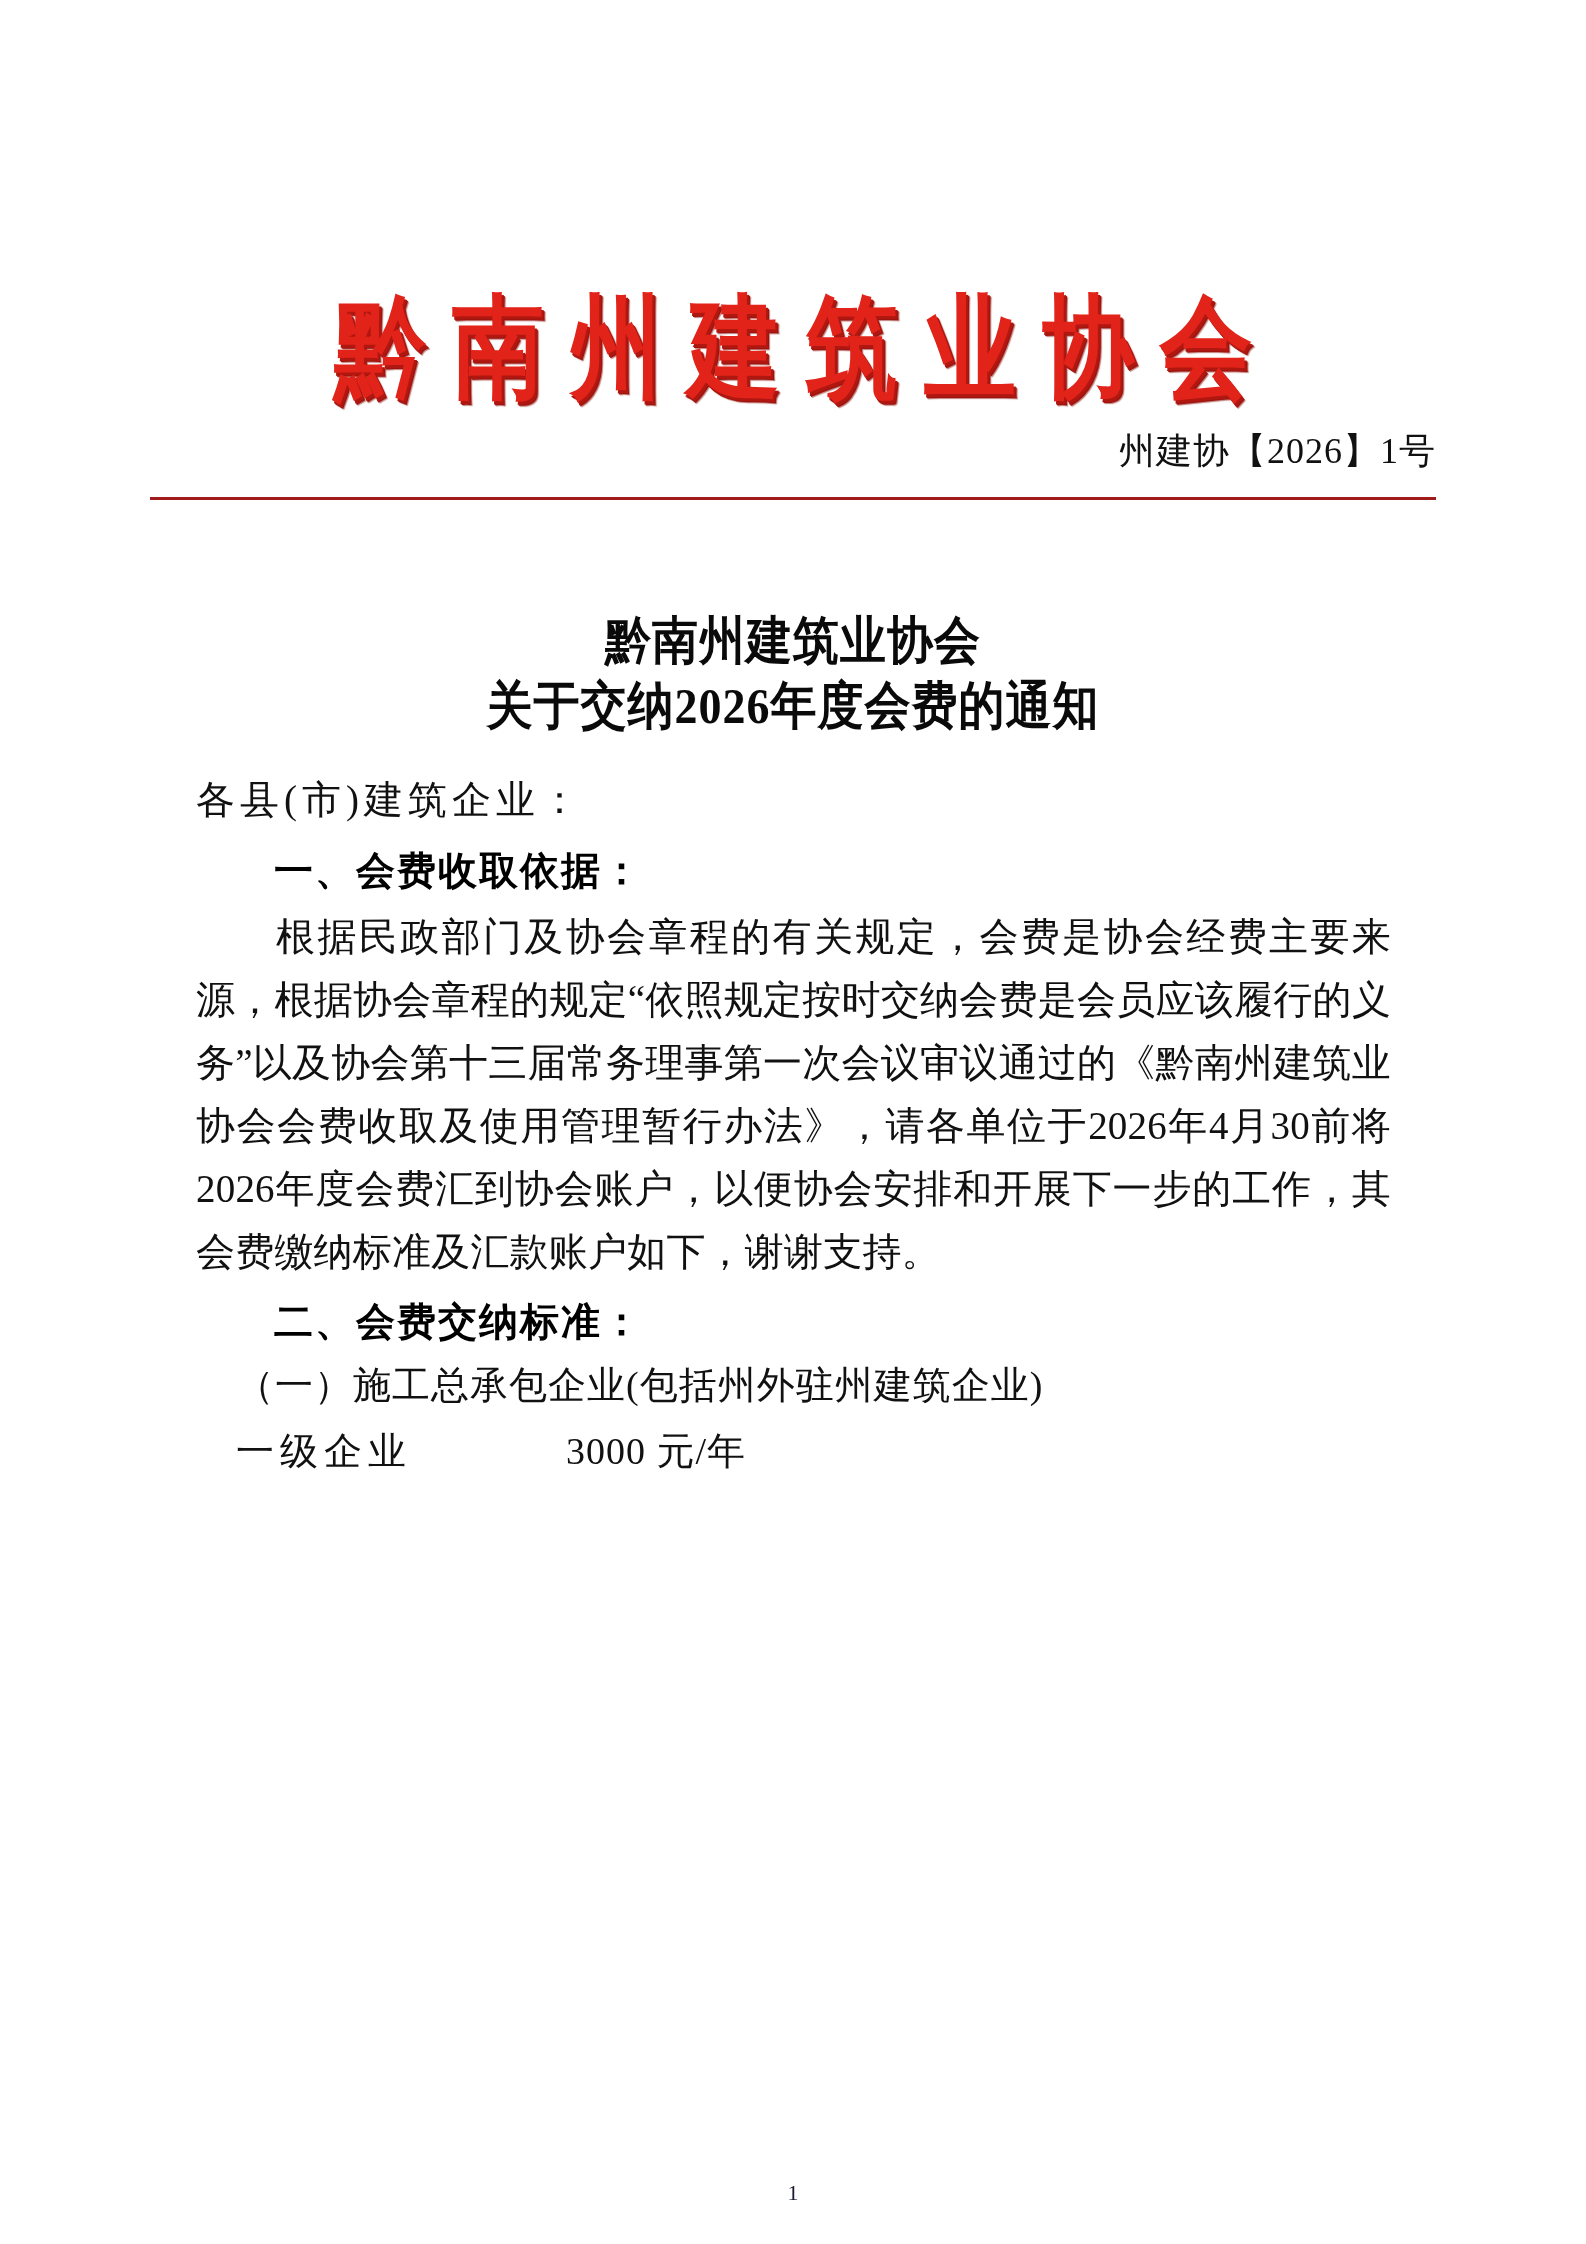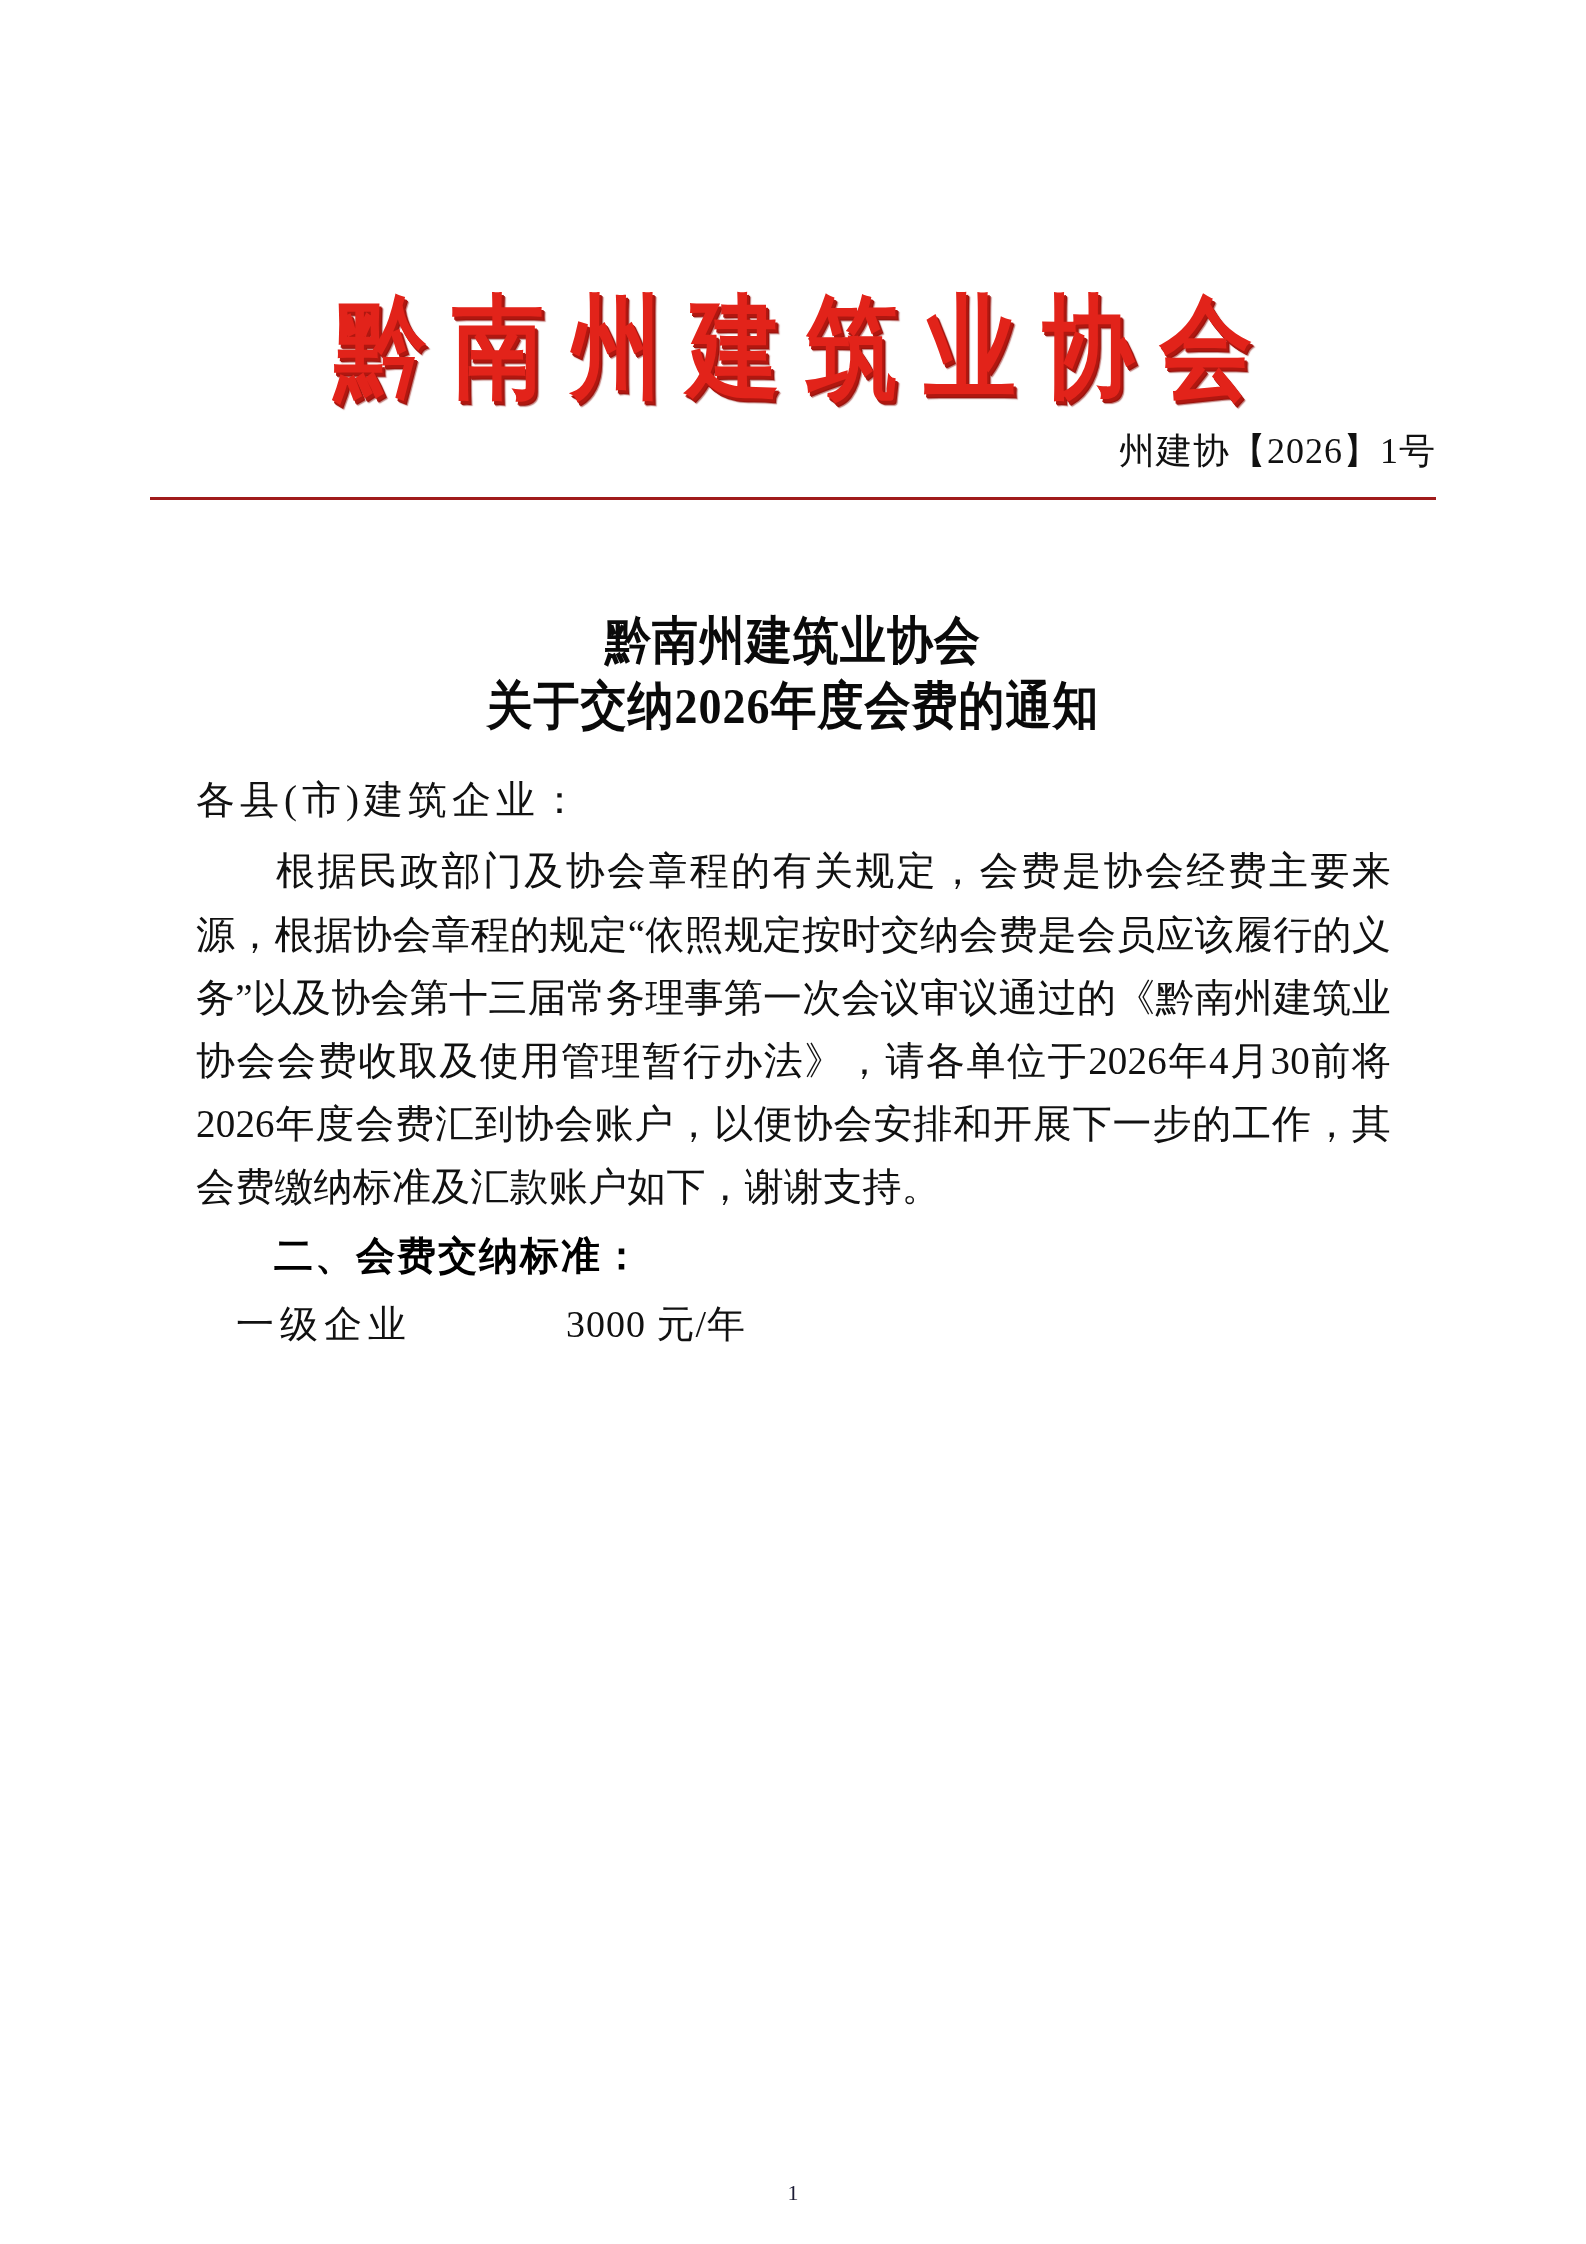--- a/index.html
+++ b/index.html
@@ -186,25 +186,27 @@
   <div class="doc-title">
     <div class="doc-title-line">黔南州建筑业协会</div>
     <div class="doc-title-line">关于交纳2026年度会费的通知</div>
   </div>
 
   <div class="body-area">
 
     <div class="salutation">各县(市)建筑企业：</div>
 
 
+    <div class="section-head">一、会费收取依据：</div>
 
     <p class="para tight">根据民政部门及协会章程的有关规定，会费是协会经费主要来源，根据协会章程的规定“依照规定按时交纳会费是会员应该履行的义务”以及协会第十三届常务理事第一次会议审议通过的《黔南州建筑业协会会费收取及使用管理暂行办法》，请各单位于2026年4月30前将2026年度会费汇到协会账户，以便协会安排和开展下一步的工作，其会费缴纳标准及汇款账户如下，谢谢支持。</p>
 
     <div class="section-head">二、会费交纳标准：</div>
 
+    <div class="sub-item">（一）施工总承包企业(包括州外驻州建筑企业)</div>
 
     <div class="fee-row">
       <span class="fee-label">一级企业</span>
       <span class="fee-amount">3000  元/年</span>
     </div>
 
   </div>
 
   <div class="page-footer">1</div>
 

